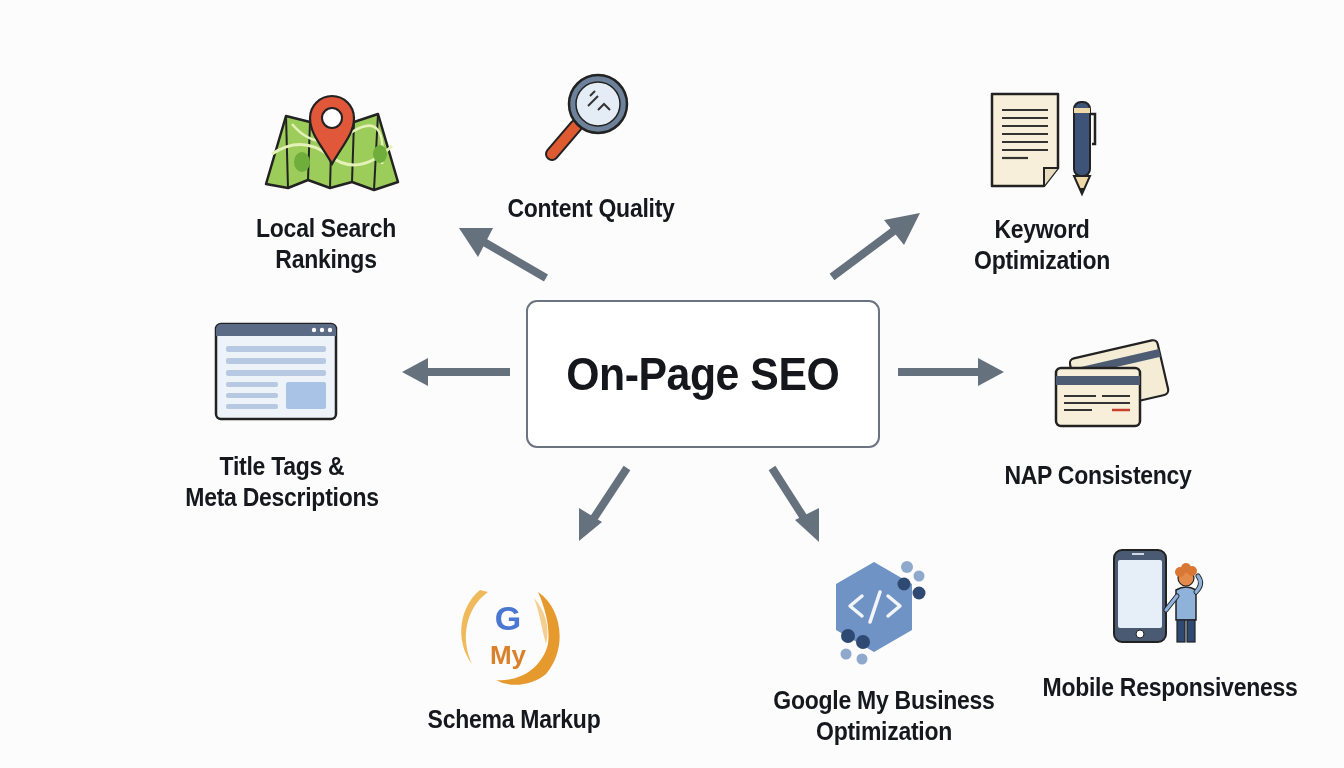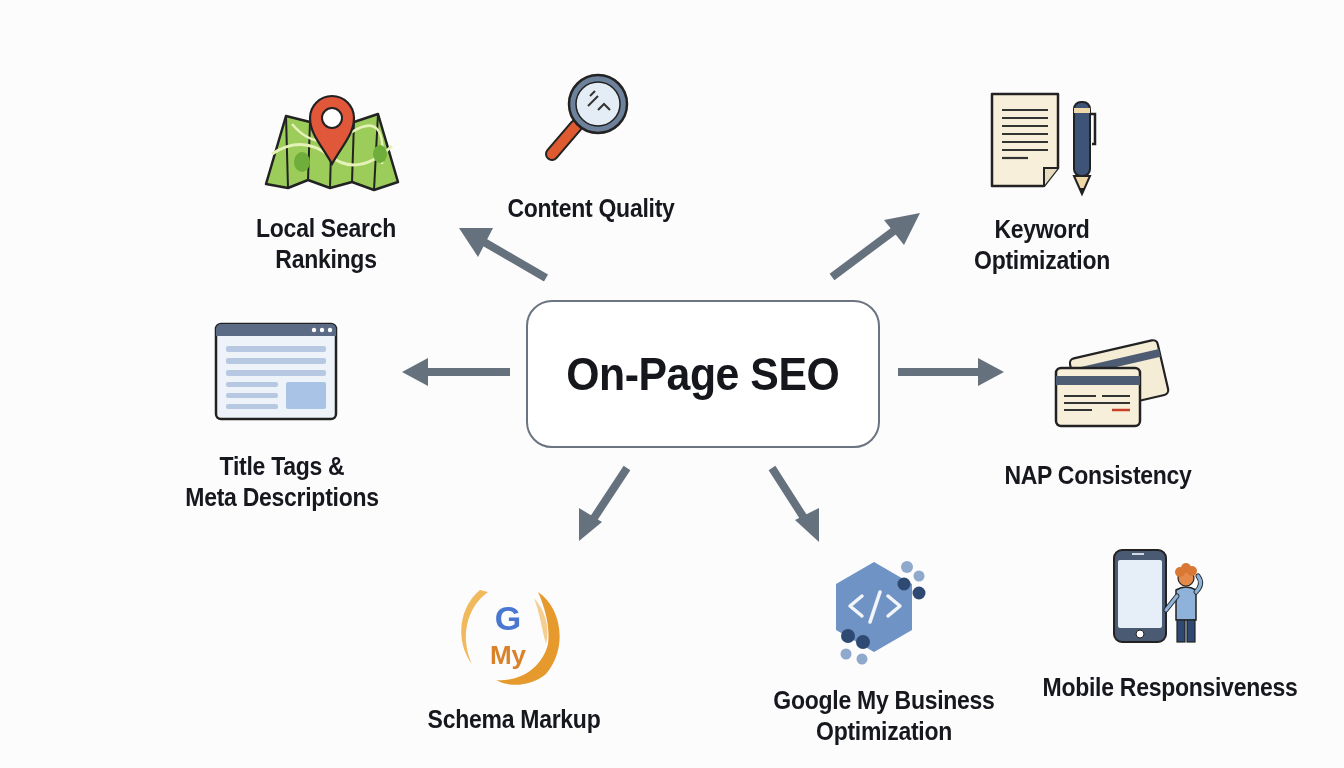--- a/index.html
+++ b/index.html
@@ -1,21 +1,21 @@
 <!DOCTYPE html>
 <html><head>
 <meta charset="utf-8">
 <style>
   html, body { margin:0; padding:0; }
   body { width:1344px; height:768px; background:#fcfcfd; position:relative; overflow:hidden;
          font-family:"Liberation Sans", "DejaVu Sans", sans-serif; color:#16181d; }
   .label { position:absolute; text-align:center; font-weight:bold; font-size:25px; line-height:31px;
            color:#16181d; letter-spacing:-0.3px; transform:scaleX(0.92); transform-origin:center top; white-space:nowrap; }
   .center-box { position:absolute; left:526px; top:300px; width:354px; height:148px; box-sizing:border-box;
-                border:2.5px solid #6b7480; border-radius:26px; background:#ffffff;
+                border:2.5px solid #6b7480; border-radius:11px; background:#ffffff;
                 display:flex; align-items:center; justify-content:center; }
   .center-title { font-weight:bold; font-size:46px; color:#15171c; letter-spacing:-0.5px; transform:scaleX(0.93); }
   svg { position:absolute; overflow:visible; }
 </style>
 </head>
 <body>
 
 <div class="center-box">
   <span class="center-title">On-Page SEO</span>
 </div>

